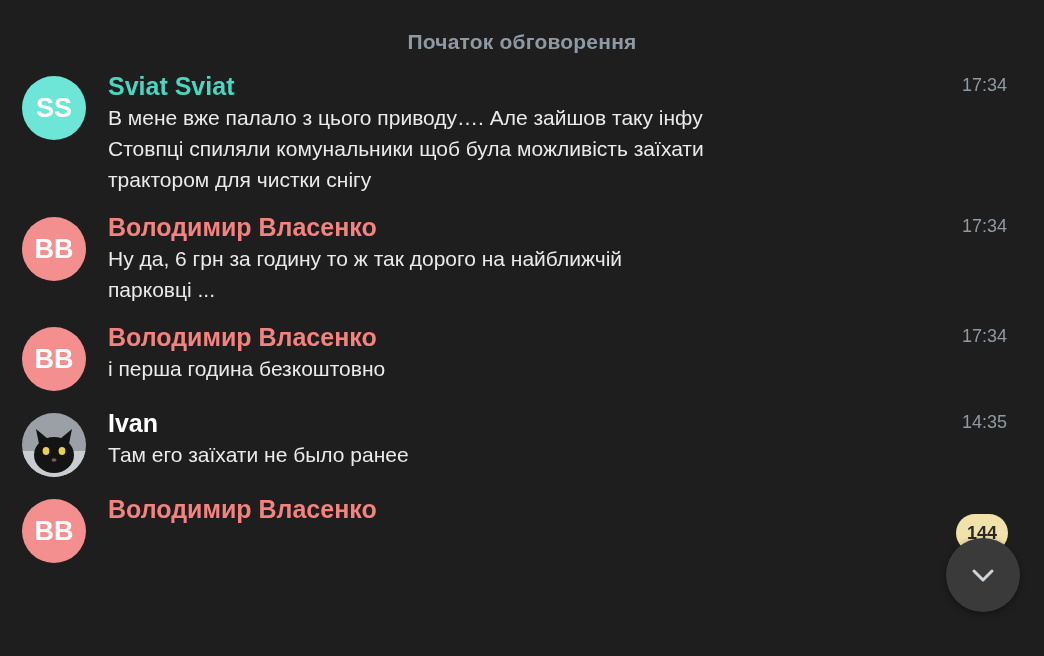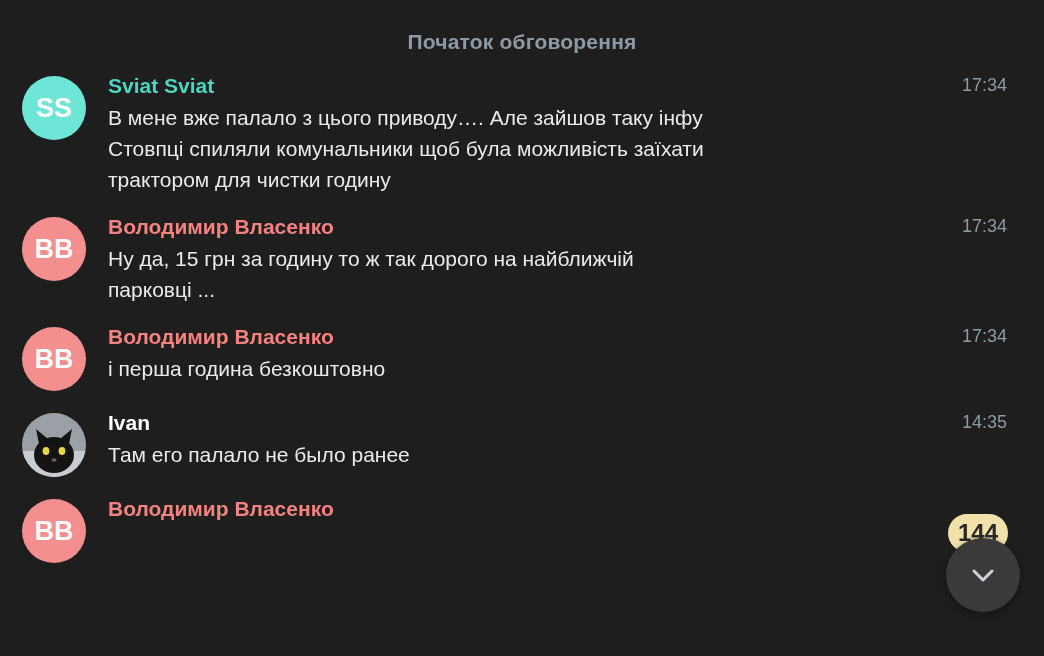--- a/index.html
+++ b/index.html
@@ -61,21 +61,21 @@
     left: 0; top: 0;
     width: 100%;
     height: 100%;
   }
   .body {
     flex: 1 1 auto;
     padding-left: 22px;
     min-width: 0;
   }
   .name {
-    font-size: 21px;
+    font-size: 25px;
     font-weight: bold;
     line-height: 28px;
     margin-bottom: 2px;
   }
   .text {
     font-size: 21px;
     line-height: 31px;
     color: #eaeaea;
     white-space: pre-wrap;
     word-wrap: break-word;
@@ -104,21 +104,21 @@
   .scroll-down svg { display: block; }
   .unread-badge {
     position: absolute;
     right: 36px;
     bottom: 72px;
     min-width: 52px;
     height: 38px;
     border-radius: 19px;
     background: #f0e2a8;
     color: #2a2a2a;
-    font-size: 24px;
+    font-size: 18px;
     font-weight: bold;
     display: flex;
     align-items: center;
     justify-content: center;
     padding: 12px 10px;
     box-sizing: border-box;
   }
 </style>
 </head>
 <body>
@@ -128,32 +128,32 @@
   <div class="divider-title">Початок обговорення</div>
 
   <div class="msg">
     <div class="avatar" style="background: rgb(110, 230, 215);">
       <span>SS</span>
     </div>
     <div class="body">
       <div class="name" style="color: rgb(75, 214, 192);">Sviat Sviat</div>
       <div class="text">В мене вже палало з цього приводу…. Але зайшов таку інфу
 Стовпці спиляли комунальники щоб була можливість заїхати
-трактором для чистки годину</div>
+трактором для чистки снігу</div>
     </div>
     <div class="time">17:34</div>
   </div>
 
   <div class="msg">
     <div class="avatar" style="background: rgb(244, 143, 143);">
       <span>ВВ</span>
     </div>
     <div class="body">
       <div class="name" style="color: rgb(244, 131, 127);">Володимир Власенко</div>
-      <div class="text">Ну да, 15 грн за годину то ж так дорого на найближчій
+      <div class="text">Ну да, 6 грн за годину то ж так дорого на найближчій
 парковці ...</div>
     </div>
     <div class="time">17:34</div>
   </div>
 
   <div class="msg">
     <div class="avatar" style="background: rgb(244, 143, 143);">
       <span>ВВ</span>
     </div>
     <div class="body">
@@ -171,21 +171,21 @@
         <polygon points="18,36 14,16 26,26" fill="#141414"></polygon>
         <polygon points="46,36 50,16 38,26" fill="#141414"></polygon>
         <ellipse cx="32" cy="42" rx="20" ry="18" fill="#141414"></ellipse>
         <ellipse cx="24" cy="38" rx="3.4" ry="4" fill="#e8d44a"></ellipse>
         <ellipse cx="40" cy="38" rx="3.4" ry="4" fill="#e8d44a"></ellipse>
         <ellipse cx="32" cy="47" rx="2.5" ry="1.8" fill="#7a5b5b"></ellipse>
       </svg>
     </div>
     <div class="body">
       <div class="name" style="color: #ffffff;">Ivan</div>
-      <div class="text">Там его палало не было ранее</div>
+      <div class="text">Там его заїхати не было ранее</div>
     </div>
     <div class="time">14:35</div>
   </div>
 
   <div class="msg">
     <div class="avatar" style="background: rgb(244, 143, 143);">
       <span>ВВ</span>
     </div>
     <div class="body">
       <div class="name" style="color: rgb(244, 131, 127);">Володимир Власенко</div>

